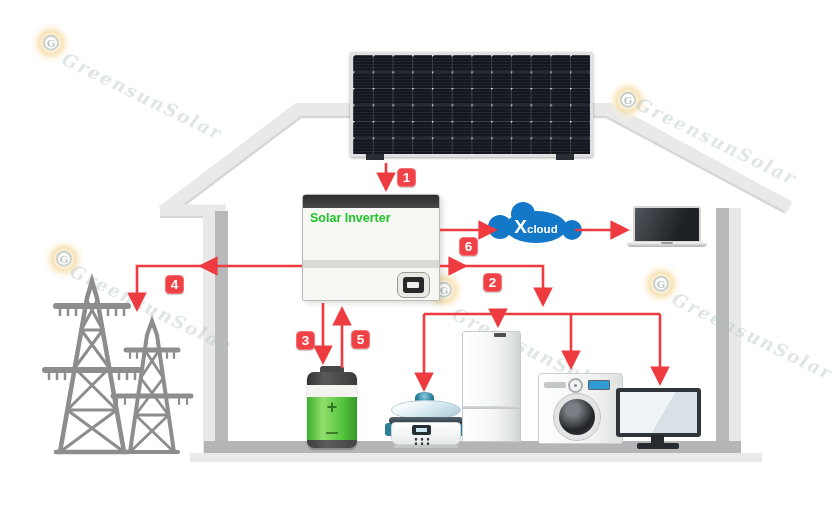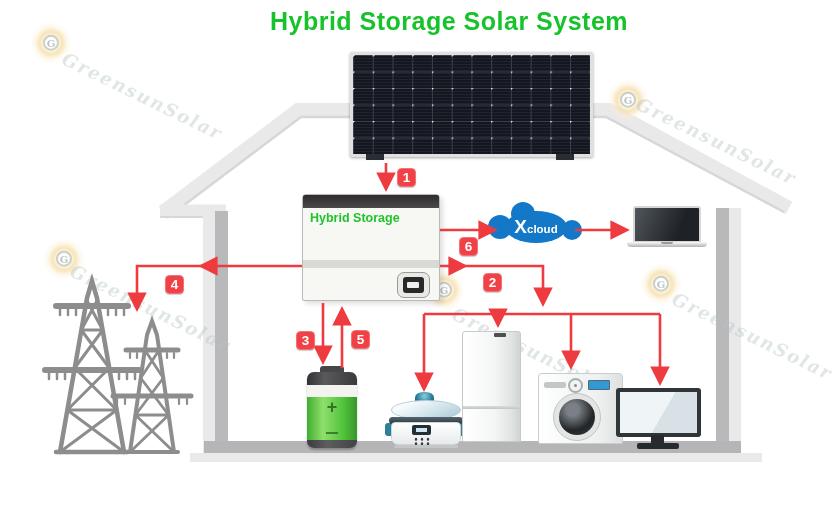--- a/index.html
+++ b/index.html
@@ -217,21 +217,21 @@
   </svg>
 
   <div class="abs z3 panel">
     <div class="panel-cells" style="background-size: calc(8.33333%) calc(16.6667%), calc(8.33333%) 100%, 100% calc(16.6667%), 100% 100%;"></div>
   </div>
   <div class="abs z3 panel-foot" style="left:366px;"></div>
   <div class="abs z3 panel-foot" style="left:556px;"></div>
 
   <div class="abs z3 inverter">
     <div class="abs inv-top"></div>
-    <div class="abs inv-label">Hybrid Storage</div>
+    <div class="abs inv-label">Solar Inverter</div>
     <div class="abs inv-band"></div>
     <div class="abs inv-display">
       <div class="abs inv-display-screen">
         <div class="abs inv-display-slot"></div>
       </div>
     </div>
   </div>
 
   <div class="abs z3 battery">
     <div class="abs bat-knob"></div>
@@ -308,15 +308,14 @@
     <path class="arrow-line" d="M342,368 V310" marker-end="url(#ah)"></path>
   </svg>
 
   <div class="abs z5 flow-label" style="left:397px;top:168px;">1</div>
   <div class="abs z5 flow-label" style="left:483px;top:273px;">2</div>
   <div class="abs z5 flow-label" style="left:296px;top:331px;">3</div>
   <div class="abs z5 flow-label" style="left:165px;top:275px;">4</div>
   <div class="abs z5 flow-label" style="left:351px;top:330px;">5</div>
   <div class="abs z5 flow-label" style="left:459px;top:237px;">6</div>
 
-  <div class="abs z5 title">Hybrid Storage Solar System</div>
 
 </div>
 
 </body></html>

